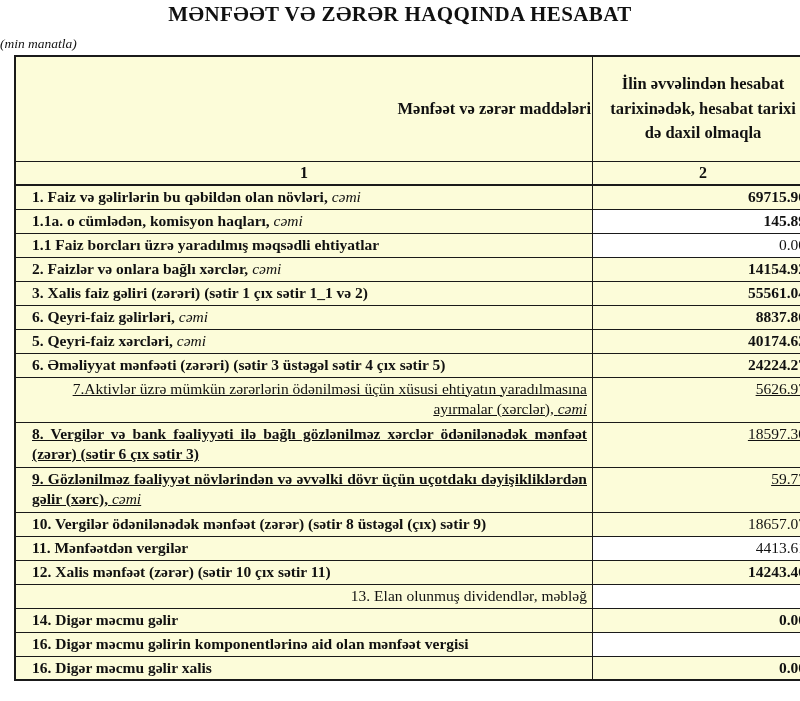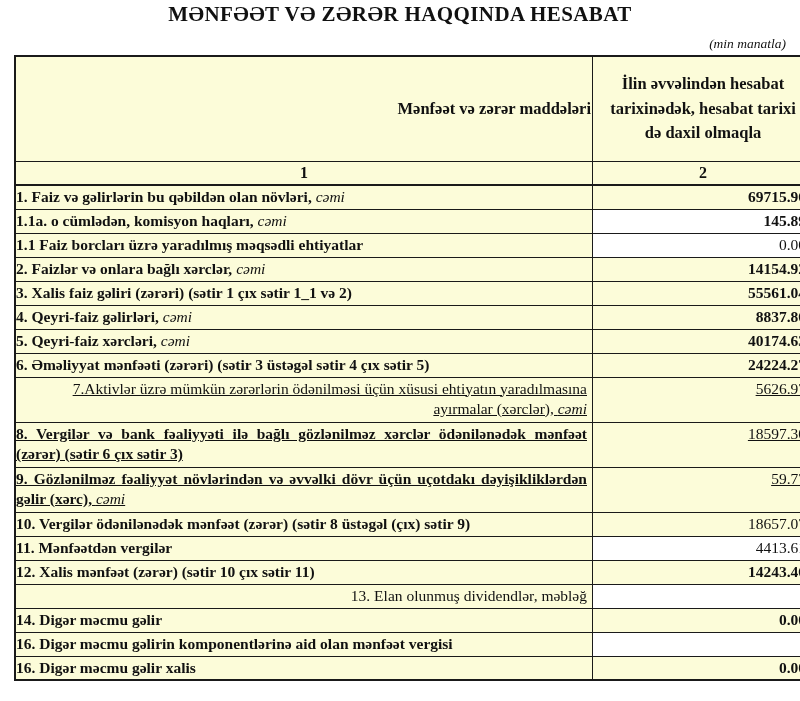--- a/index.html
+++ b/index.html
@@ -18,21 +18,21 @@
     margin-top:2px;
     text-align:center;
     font-size:21px;
     font-weight:bold;
     letter-spacing:.4px;
   }
   .unit-note{
     width:786px;
     margin-top:9px;
     margin-bottom:3px;
-    text-align:right;
+    text-align:left;
     font-style:italic;
     font-size:13.5px;
   }
   table.pl{
     margin-left:14px;
     width:772px;
     border-collapse:collapse;
     border:2px solid var(--border);
     table-layout:fixed;
   }
@@ -61,21 +61,21 @@
   tr.num-row th{
     height:20px;
     font-size:16px;
     font-weight:bold;
     text-align:center;
     border-bottom:2px solid var(--border);
   }
   td.label-cell{
     font-size:15.5px;
     font-weight:bold;
-    padding:1px 5px 1px 0;
+    padding:1px 5px 1px 16px;
     vertical-align:middle;
     line-height:1.32;
   }
   td.value-cell{
     font-size:15.5px;
     font-weight:normal;
     text-align:right;
     padding:1px 7px 1px 2px;
     vertical-align:middle;
   }
@@ -120,21 +120,21 @@
     </tr>
     <tr class="data-row vb">
       <td class="label-cell"><span>2. Faizlər və onlara bağlı xərclər, </span><i>cəmi</i></td>
       <td class="value-cell">14154.92</td>
     </tr>
     <tr class="data-row vb">
       <td class="label-cell"><span>3. Xalis faiz gəliri (zərəri) (sətir 1 çıx sətir 1_1 və 2)</span><i></i></td>
       <td class="value-cell">55561.04</td>
     </tr>
     <tr class="data-row vb">
-      <td class="label-cell"><span>4. Qeyri-faiz gəlirləri, </span><i>cəmi</i></td>
+      <td class="label-cell"><span>6. Qeyri-faiz gəlirləri, </span><i>cəmi</i></td>
       <td class="value-cell">8837.86</td>
     </tr>
     <tr class="data-row vb">
       <td class="label-cell"><span>5. Qeyri-faiz xərcləri, </span><i>cəmi</i></td>
       <td class="value-cell">40174.63</td>
     </tr>
     <tr class="data-row vb">
       <td class="label-cell"><span>6. Əməliyyat mənfəəti (zərəri) (sətir 3 üstəgəl sətir 4 çıx sətir 5)</span><i></i></td>
       <td class="value-cell">24224.27</td>
     </tr>

